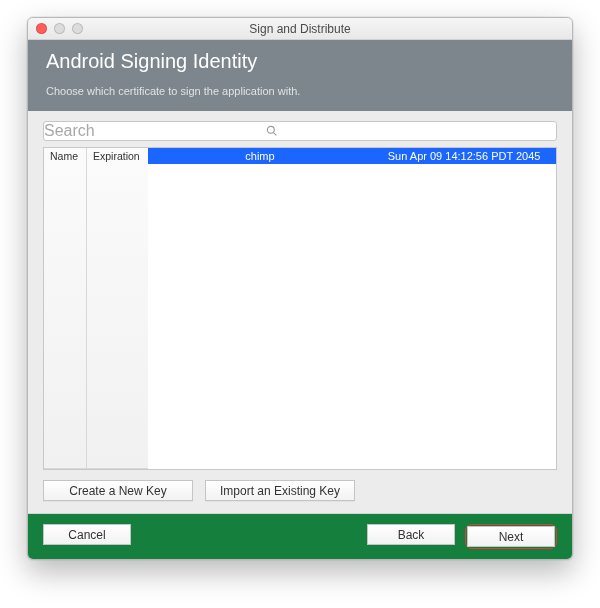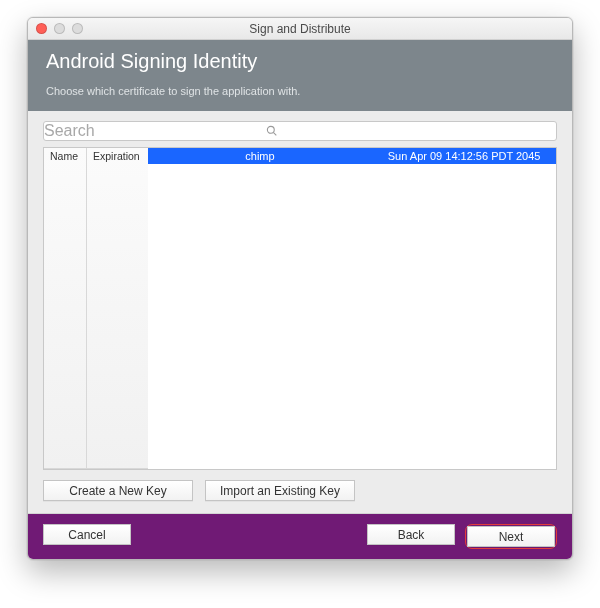--- a/index.html
+++ b/index.html
@@ -148,21 +148,21 @@
     height: 21px;
     padding: 0 1px;
     cursor: default;
     box-shadow: 0 1px 0 rgba(0,0,0,0.04);
   }
   .keyactions .btn { min-width: 150px; }
   .footer {
     border-top: 1px solid #d4d4d4;
     padding: 10px 15px;
     display: flex;
-    background: #701a75;
+    background: #15803d;
   }
   .footer .btn { min-width: 88px; }
   .spacer { flex: 1; }
   .footer-right { display: flex; gap: 10px; }
   .highlight {
     border: 1.5px solid #e23b3b;
     border-radius: 7px;
     padding: 1px;
     display: inline-block;
   }

